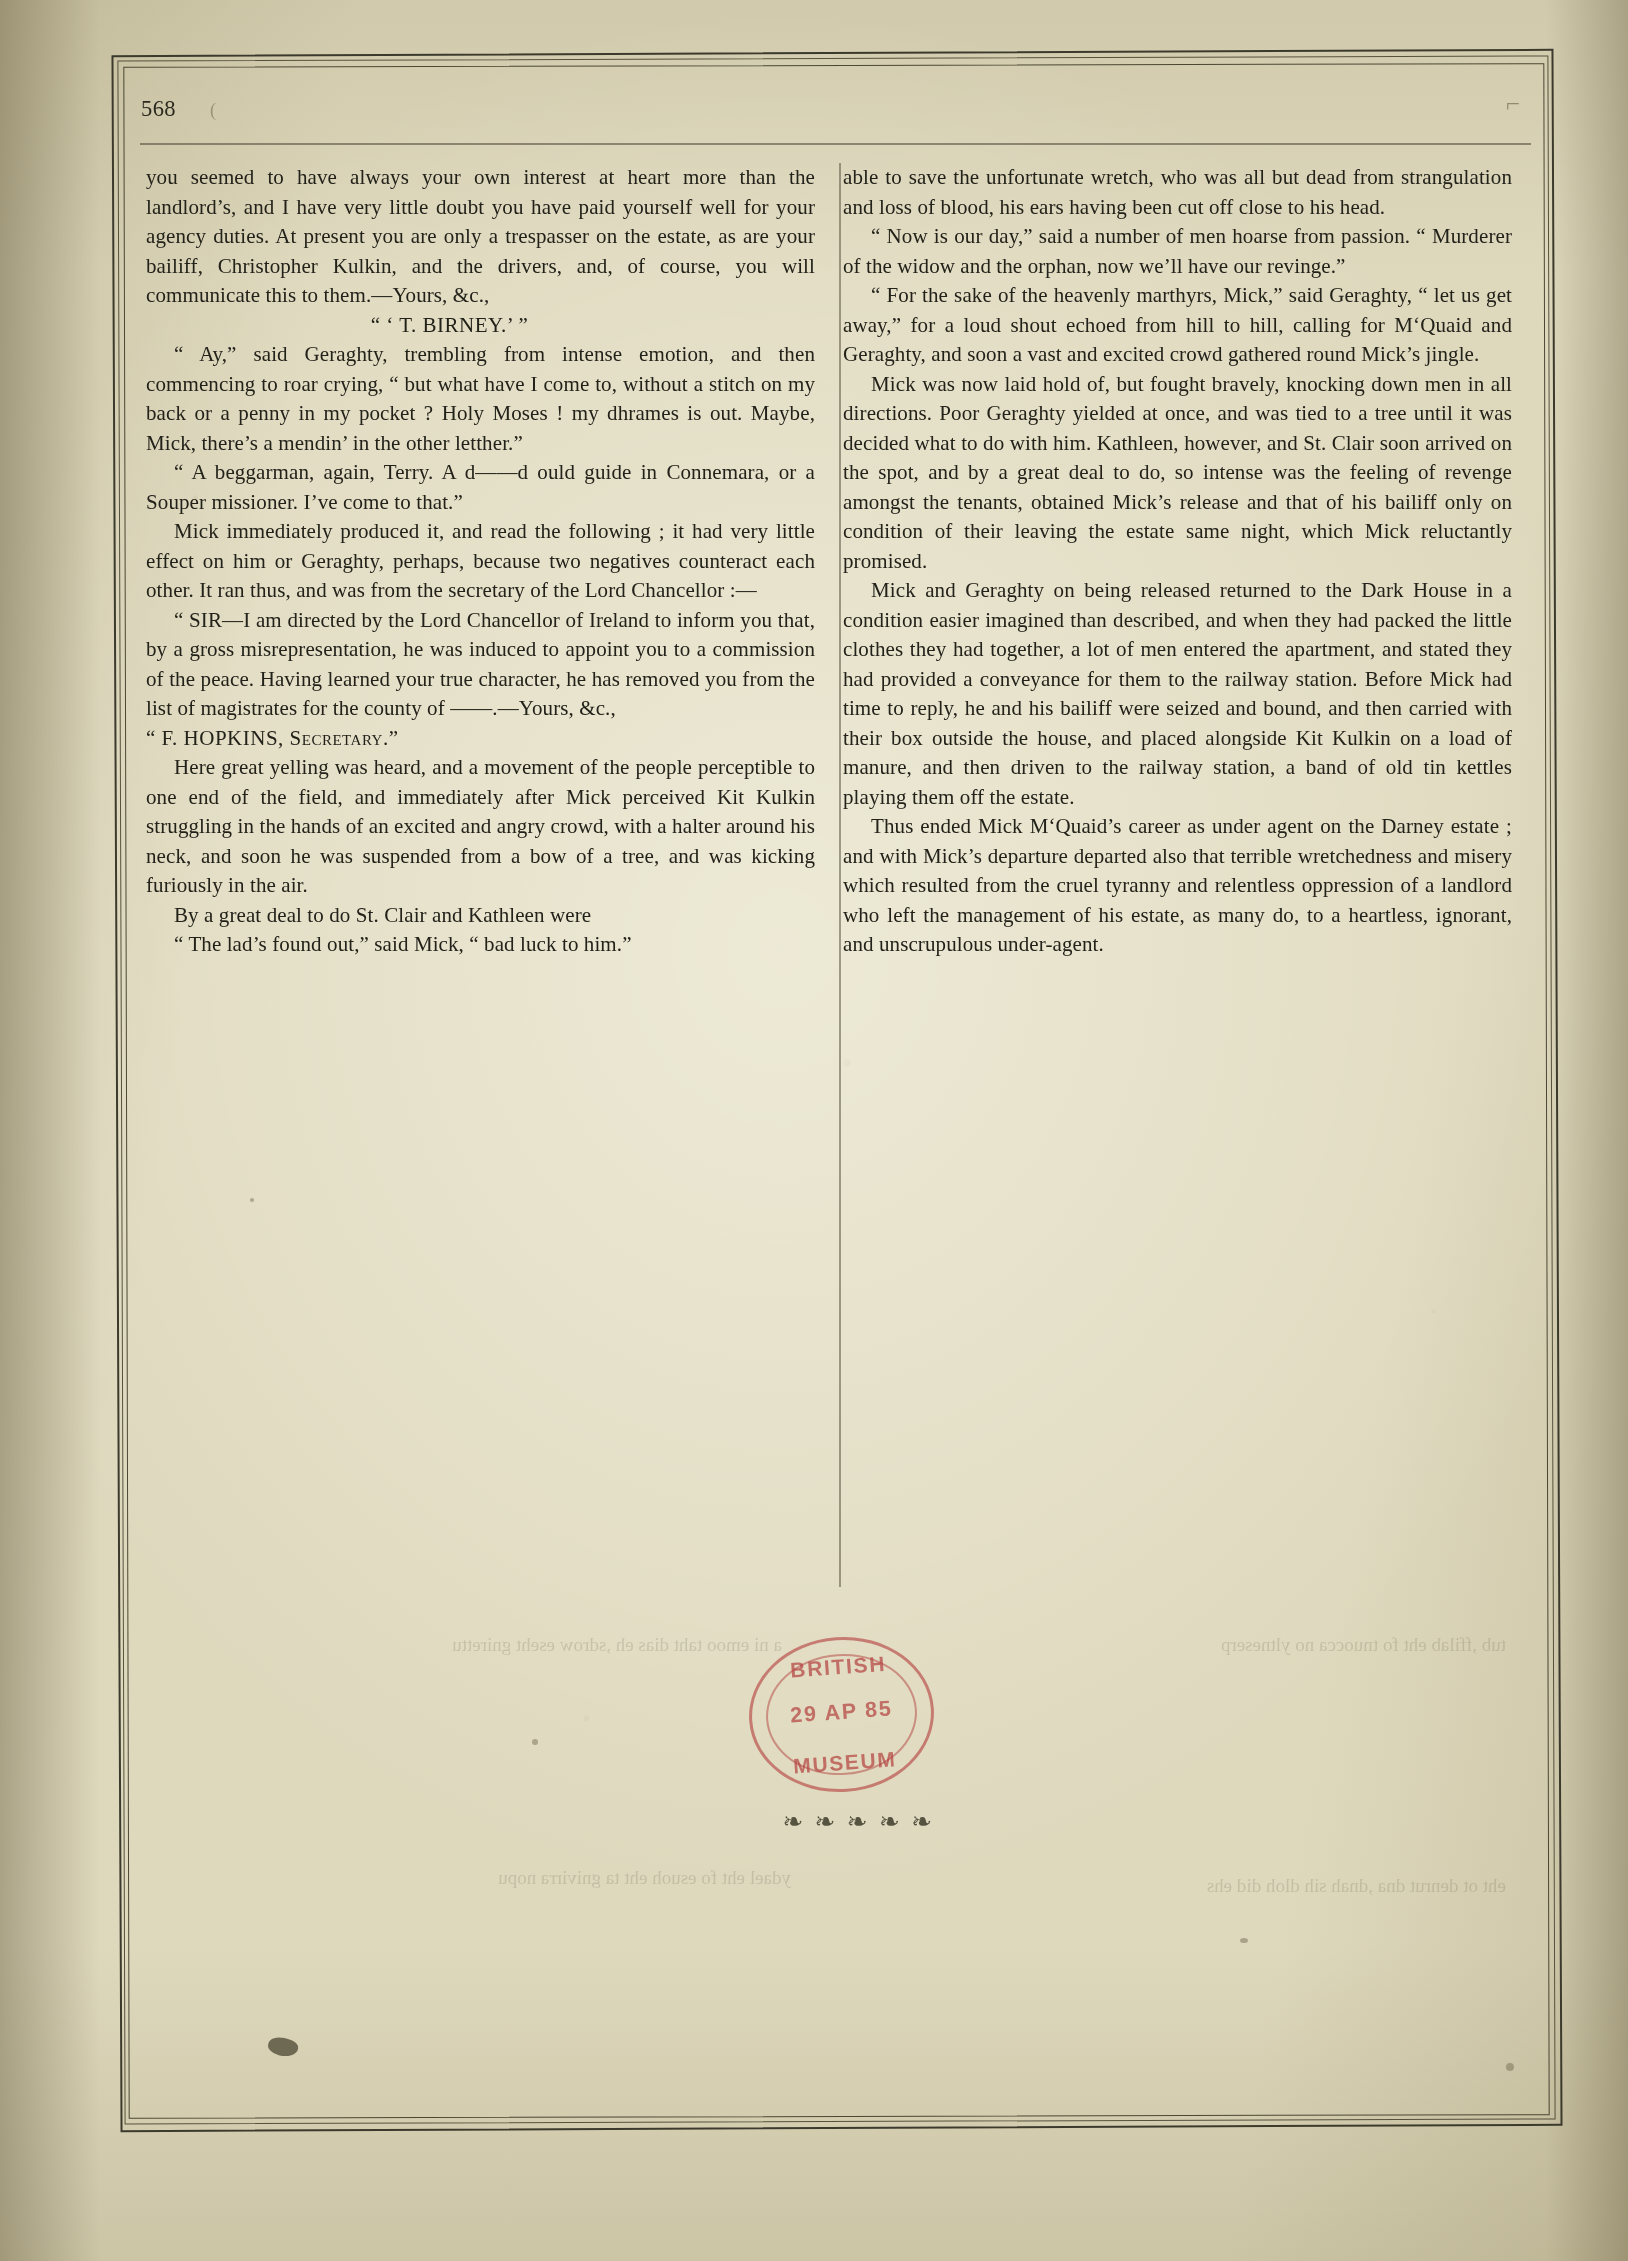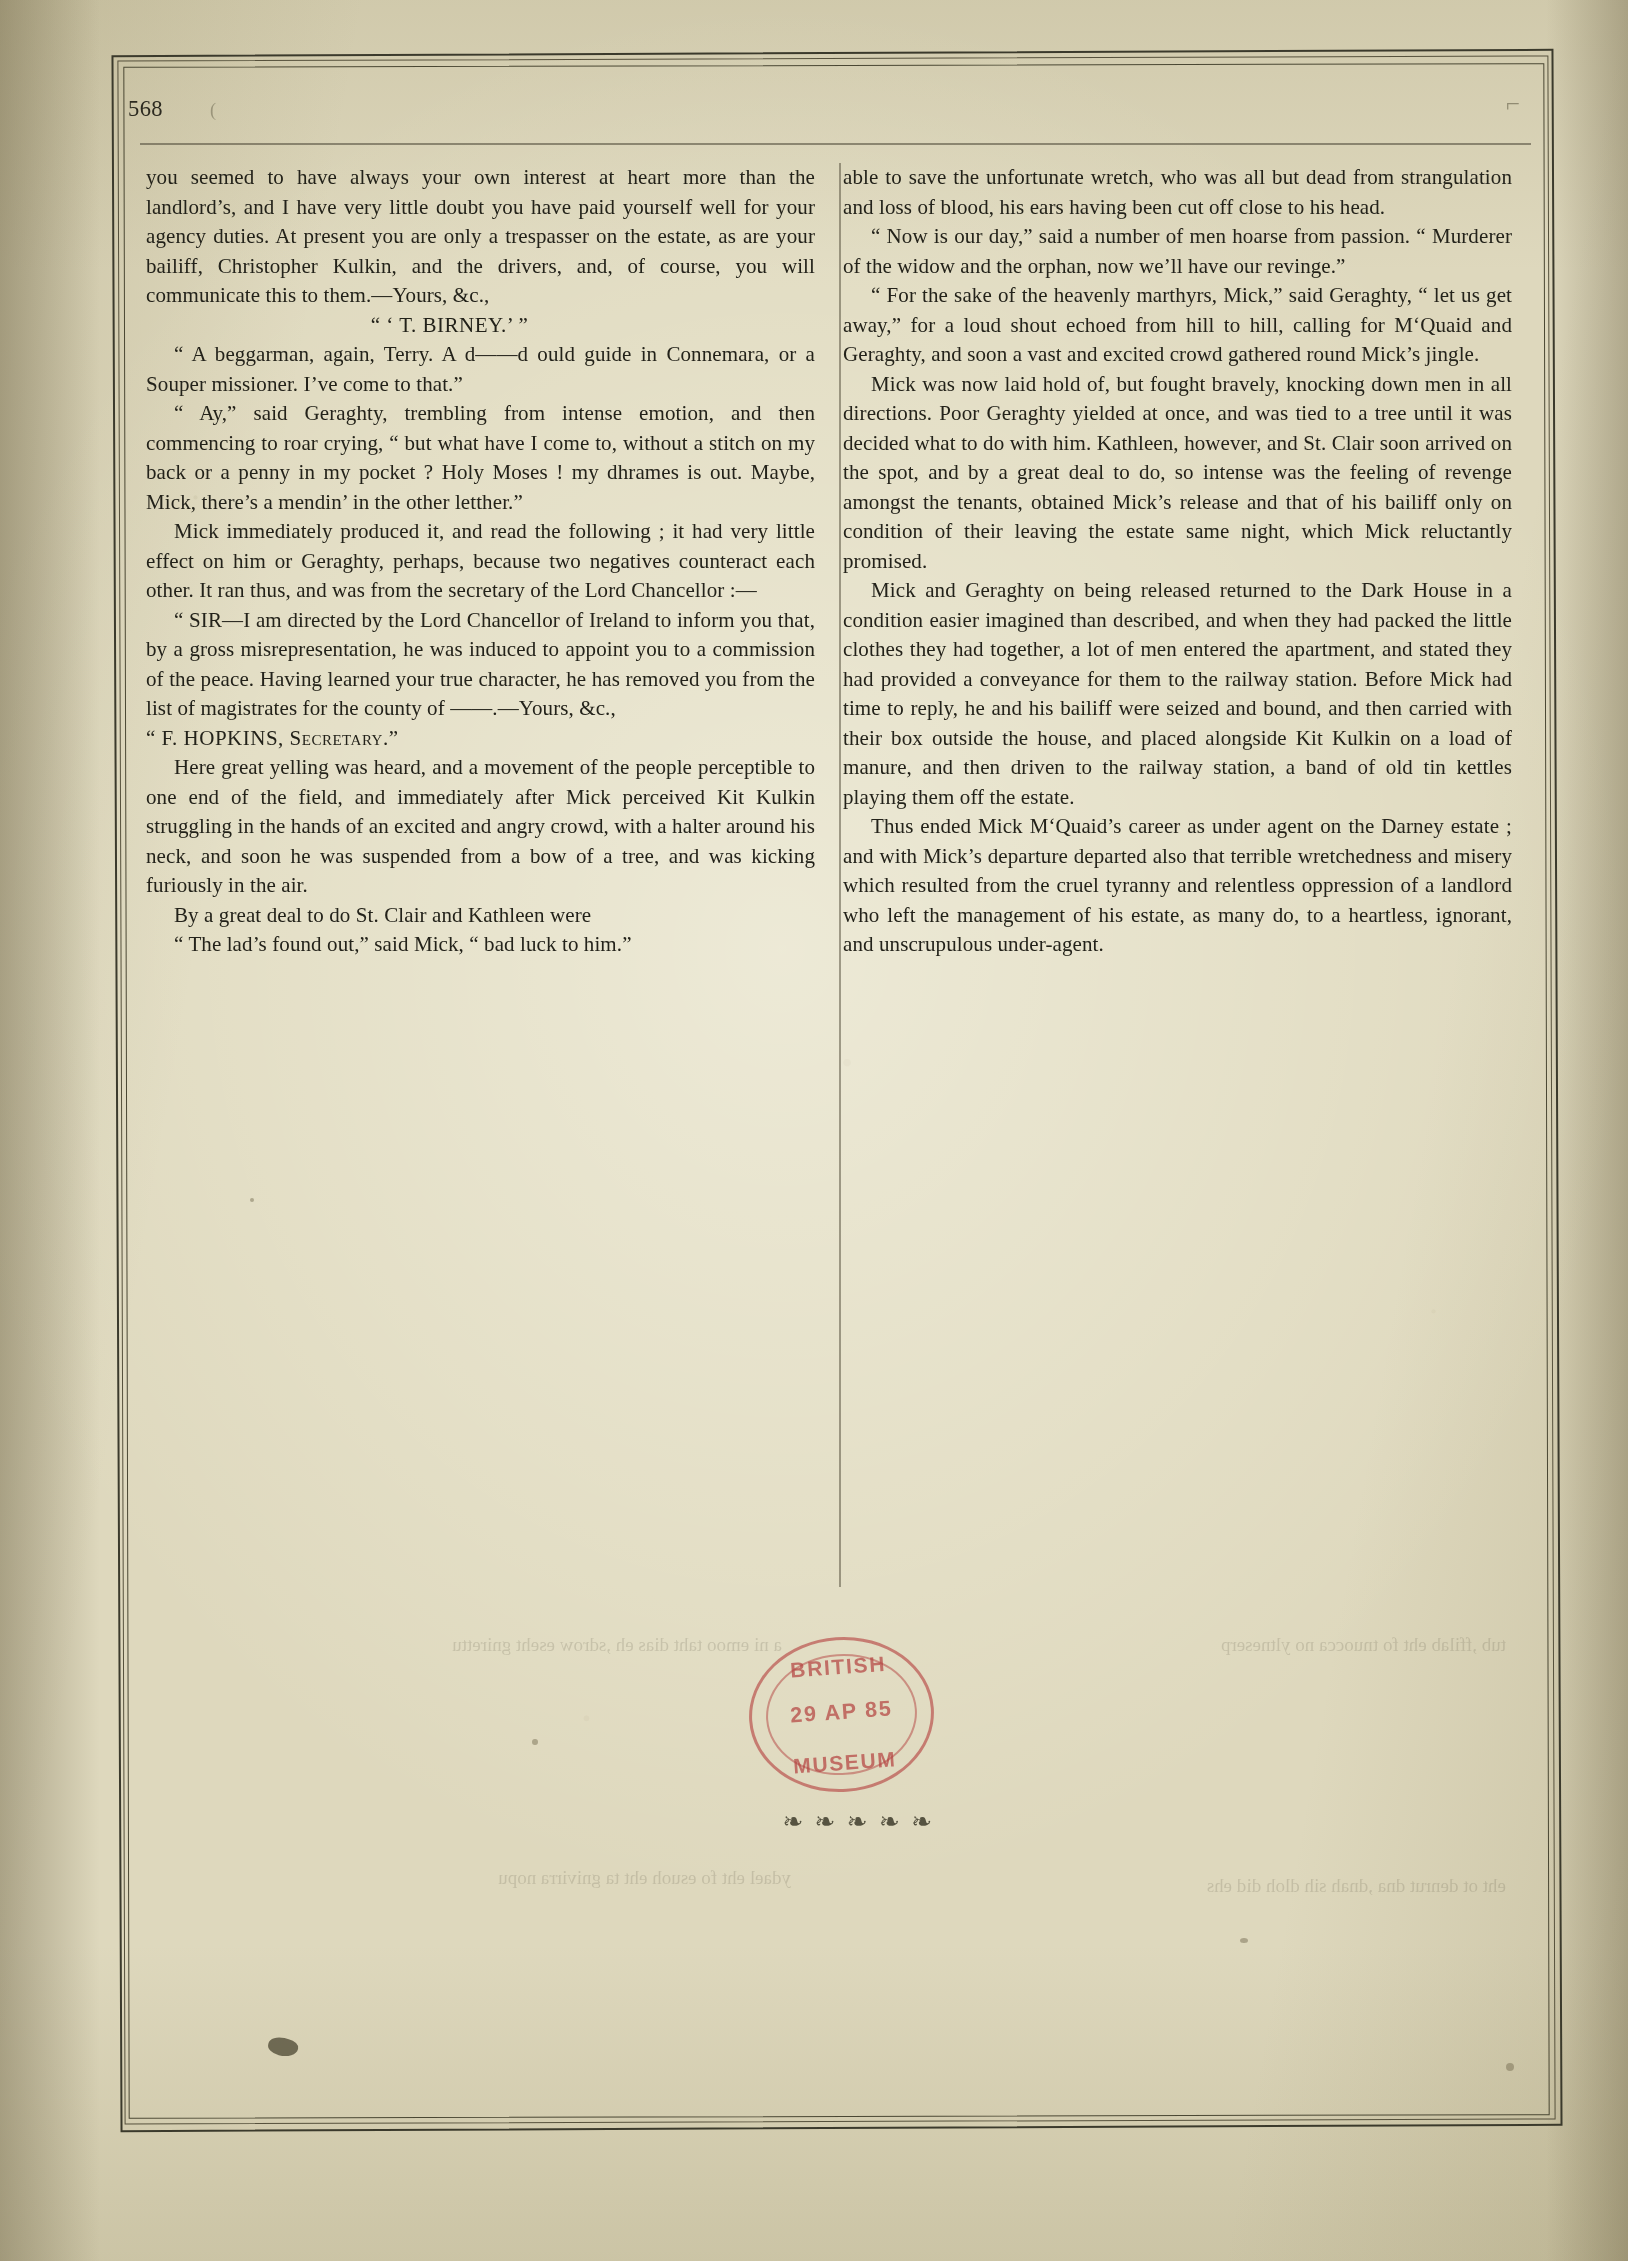--- a/index.html
+++ b/index.html
@@ -59,21 +59,21 @@
     left: 121px; top: 58px;
     width: 1429px; height: 2062px;
     border: 0.8px solid #56513c;
     transform: rotate(-0.2deg);
     pointer-events: none;
   }
 
   
   .header {
     position: absolute;
-    left: 128px; top: 93px;
+    left: 141px; top: 93px;
     width: 1389px;
     height: 38px;
   }
   .folio {
     position: absolute;
     left: 0; top: 3.3px;
     font-size: 22.5px;
     letter-spacing: 0.4px;
     color: #2c2a20;
   }
@@ -247,22 +247,22 @@
   <div class="mark-tl">(</div>
   <div class="mark-tr">⌐</div>
   <div class="head-rule"></div>
 
   <div class="col-rule"></div>
 
   <div class="cols">
     <div class="col">
       <p class="noind">you seemed to have always your own interest at heart more than the landlord’s, and I have very little doubt you have paid yourself well for your agency duties.   At present you are only a trespasser on the estate, as are your bailiff, Christopher Kulkin, and the drivers, and, of course, you will communicate this to them.—Yours, &amp;c.,</p>
       <p class="right"><span class="sc">“ ‘ T. BIRNEY.’ ”</span></p>
+      <p class="ind">“ Ay,” said Geraghty, trembling from intense emotion, and then commencing to roar crying, “ but what have I come to, without a stitch on my back or a penny in my pocket ?  Holy Moses ! my dhrames is out.   Maybe, Mick, there’s a mendin’ in the other letther.”</p>
       <p class="ind">“ A beggarman, again, Terry.  A d——d ould guide in Connemara, or a Souper missioner.  I’ve come to that.”</p>
-      <p class="ind">“ Ay,” said Geraghty, trembling from intense emotion, and then commencing to roar crying, “ but what have I come to, without a stitch on my back or a penny in my pocket ?  Holy Moses ! my dhrames is out.   Maybe, Mick, there’s a mendin’ in the other letther.”</p>
       <p class="ind">Mick immediately produced it, and read the following ; it had very little effect on him or Geraghty, perhaps, because two negatives counteract each other.   It ran thus, and was from the secretary of the Lord Chancellor :—</p>
       <p class="ind">“ SIR—I am directed by the Lord Chancellor of Ireland to inform you that, by a gross misrepresentation, he was induced to appoint you to a commission of the peace.   Having learned your true character, he has removed you from the list of magistrates for the county of ——.—Yours, &amp;c.,</p>
       <p class="center"><span class="sc">“ F. HOPKINS, Secretary.”</span></p>
       <p class="ind">Here great yelling was heard, and a movement of the people perceptible to one end of the field, and immediately after Mick perceived Kit Kulkin struggling in the hands of an excited and angry crowd, with a halter around his neck, and soon he was suspended from a bow of a tree, and was kicking furiously in the air.</p>
       <p class="ind">By a great deal to do St. Clair and Kathleen were</p>
       <p class="ind">“ The lad’s found out,” said Mick, “ bad luck to him.”</p>
     </div>
 
     <div class="col">
       <p class="noind">able to save the unfortunate wretch, who was all but dead from strangulation and loss of blood, his ears having been cut off close to his head.</p>

